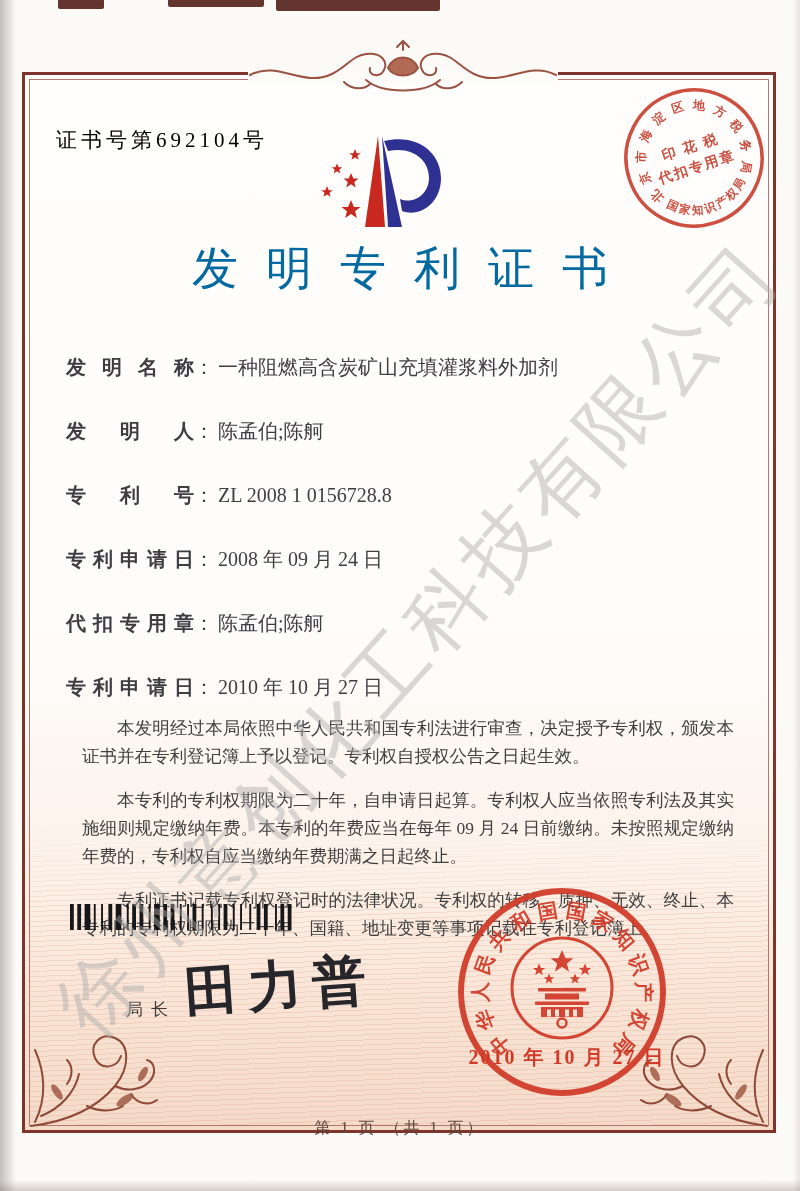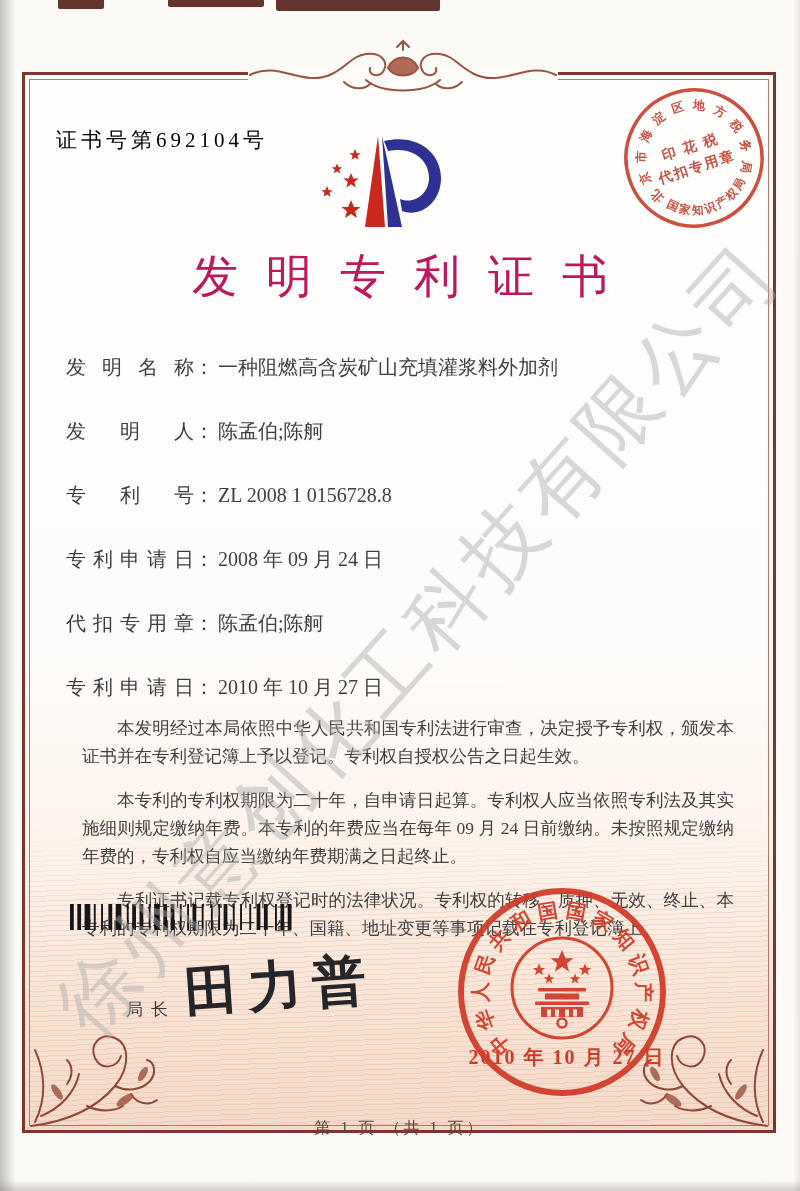--- a/index.html
+++ b/index.html
@@ -16,25 +16,25 @@
     border:3px solid #7e352b;box-sizing:border-box;}
   .frame-inner{position:absolute;left:29px;top:79px;width:740px;height:1047px;z-index:3;
     border:1px solid #b4776a;box-sizing:border-box;}
   .orn{position:absolute;z-index:4;}
   #orn-top{left:248px;top:38px;width:310px;height:72px;}
   #fl-bl{left:27px;top:988px;width:150px;height:142px;}
   #fl-br{left:621px;top:988px;width:150px;height:142px;transform:scaleX(-1);}
   
   .cert-no{position:absolute;left:56px;top:126px;z-index:10;font-size:21px;letter-spacing:4px;color:#000000;}
   #logo{position:absolute;left:312px;top:133px;width:135px;height:100px;z-index:10;}
-  .title{position:absolute;left:0;top:246px;width:100%;z-index:10;text-align:center;
-    font-size:46px;letter-spacing:28px;padding-left:28px;box-sizing:border-box;color:#be185d;}
+  .title{position:absolute;left:0;top:238px;width:100%;z-index:10;text-align:center;
+    font-size:46px;letter-spacing:28px;padding-left:28px;box-sizing:border-box;color:#0369a1;}
   .fields{position:absolute;left:66px;top:354px;width:660px;z-index:10;}
   .frow{margin-bottom:37px;font-size:20px;color:#3d3d42;white-space:nowrap;}
-  .flabel{display:inline-block;width:128px;text-align:justify;text-align-last:justify;vertical-align:bottom;}
+  .flabel{display:inline-block;width:128px;text-align:justify;text-align-last:justify;vertical-align:bottom;font-weight:bold;}
   .fcolon{display:inline-block;margin-right:4px;}
   .paras{position:absolute;left:66px;top:698px;width:684px;z-index:10;}
   .paras p{margin:16px;font-size:17.5px;line-height:1.6;color:#404040;text-indent:2em;text-align:justify;}
   #barcode-svg{position:absolute;left:68px;top:904px;z-index:10;}
   .director{position:absolute;left:126px;top:998px;z-index:11;font-size:17px;letter-spacing:8px;color:#3a3a3a;}
   .signature{position:absolute;left:184px;top:950px;z-index:11;font-size:54px;letter-spacing:10px;
     font-weight:bold;color:#26262a;transform:rotate(-4deg);}
   #seal{position:absolute;left:452px;top:882px;width:220px;height:220px;z-index:12;opacity:.93;}
   .seal-date{position:absolute;left:462px;top:1044px;width:210px;z-index:13;text-align:center;
     font-size:20px;font-weight:bold;letter-spacing:2px;color:#d23a28;}

